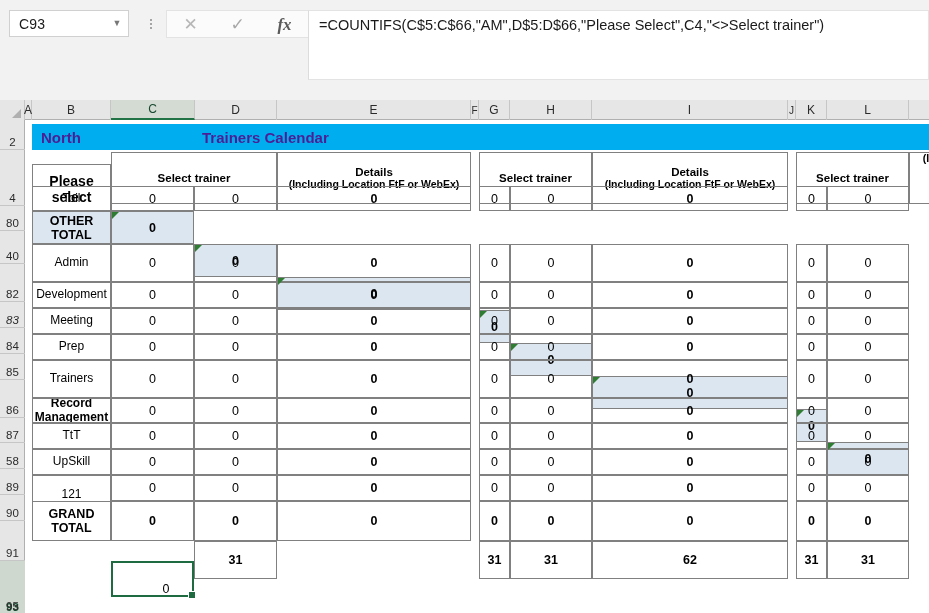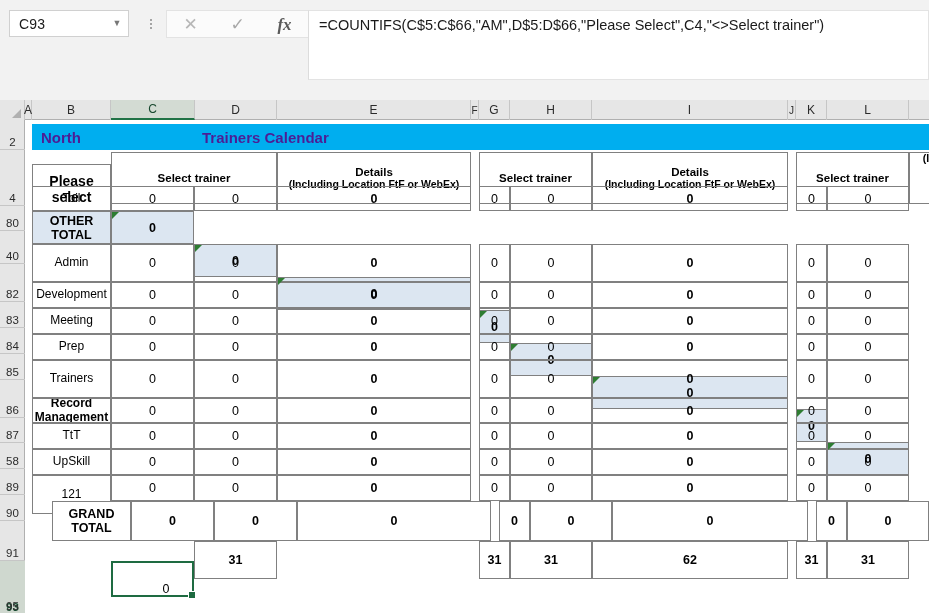--- a/index.html
+++ b/index.html
@@ -109,21 +109,21 @@
   }
   .titlebar .north { position: absolute; left: 9px; }
   .titlebar .tcal  { position: absolute; left: 170px; }
 
   .hdrcell { font-weight: 700; font-size: 11.5px; flex-direction: column; }
   .hdrcell .l2 { font-size: 10.5px; }
   .hdrcell.big { font-size: 14px; }
 
   .rowlabel { font-size: 12px; }
   .total { background: #dce6f1; font-weight: 700; }
-  .grand { background: #ffffff; font-weight: 700; margin-left: 20px; }
+  .grand { background: #ffffff; font-weight: 700; }
 
   
   .cmt { position: relative; }
   .cmt::before {
     content:""; position:absolute; left:0; top:0;
     border-top: 7px solid #2e7d32; border-right: 7px solid transparent;
     z-index: 3;
   }
 
   
@@ -182,21 +182,21 @@
       <div class="ch" style="left:827px;width:82px;">L</div>
       <div class="ch" style="left:909px;width:20px;border-right:none;"></div>
     </div>
 
     <div class="rowhdr-col">
       <div class="rh" style="top:0px;height:30px;">2</div>
       <div class="rh" style="top:30px;height:56px;">4</div>
       <div class="rh" style="top:86px;height:25px;">80</div>
       <div class="rh" style="top:111px;height:33px;">40</div>
       <div class="rh" style="top:144px;height:38px;">82</div>
-      <div class="rh" style="top:182px;height:26px;">83</div>
+      <div class="rh" style="top:182px;height:26px;font-style:italic;">83</div>
       <div class="rh" style="top:208px;height:26px;">84</div>
       <div class="rh" style="top:234px;height:26px;">85</div>
       <div class="rh" style="top:260px;height:38px;">86</div>
       <div class="rh" style="top:298px;height:25px;">87</div>
       <div class="rh" style="top:323px;height:26px;">58</div>
       <div class="rh" style="top:349px;height:26px;">89</div>
       <div class="rh" style="top:375px;height:26px;">90</div>
       <div class="rh" style="top:401px;height:40px;">91</div>
       <div class="rh sel" style="top:441px;height:54px;">93</div>
       <div class="rh" style="top:479px;height:14px;border-bottom:none;">95</div>

